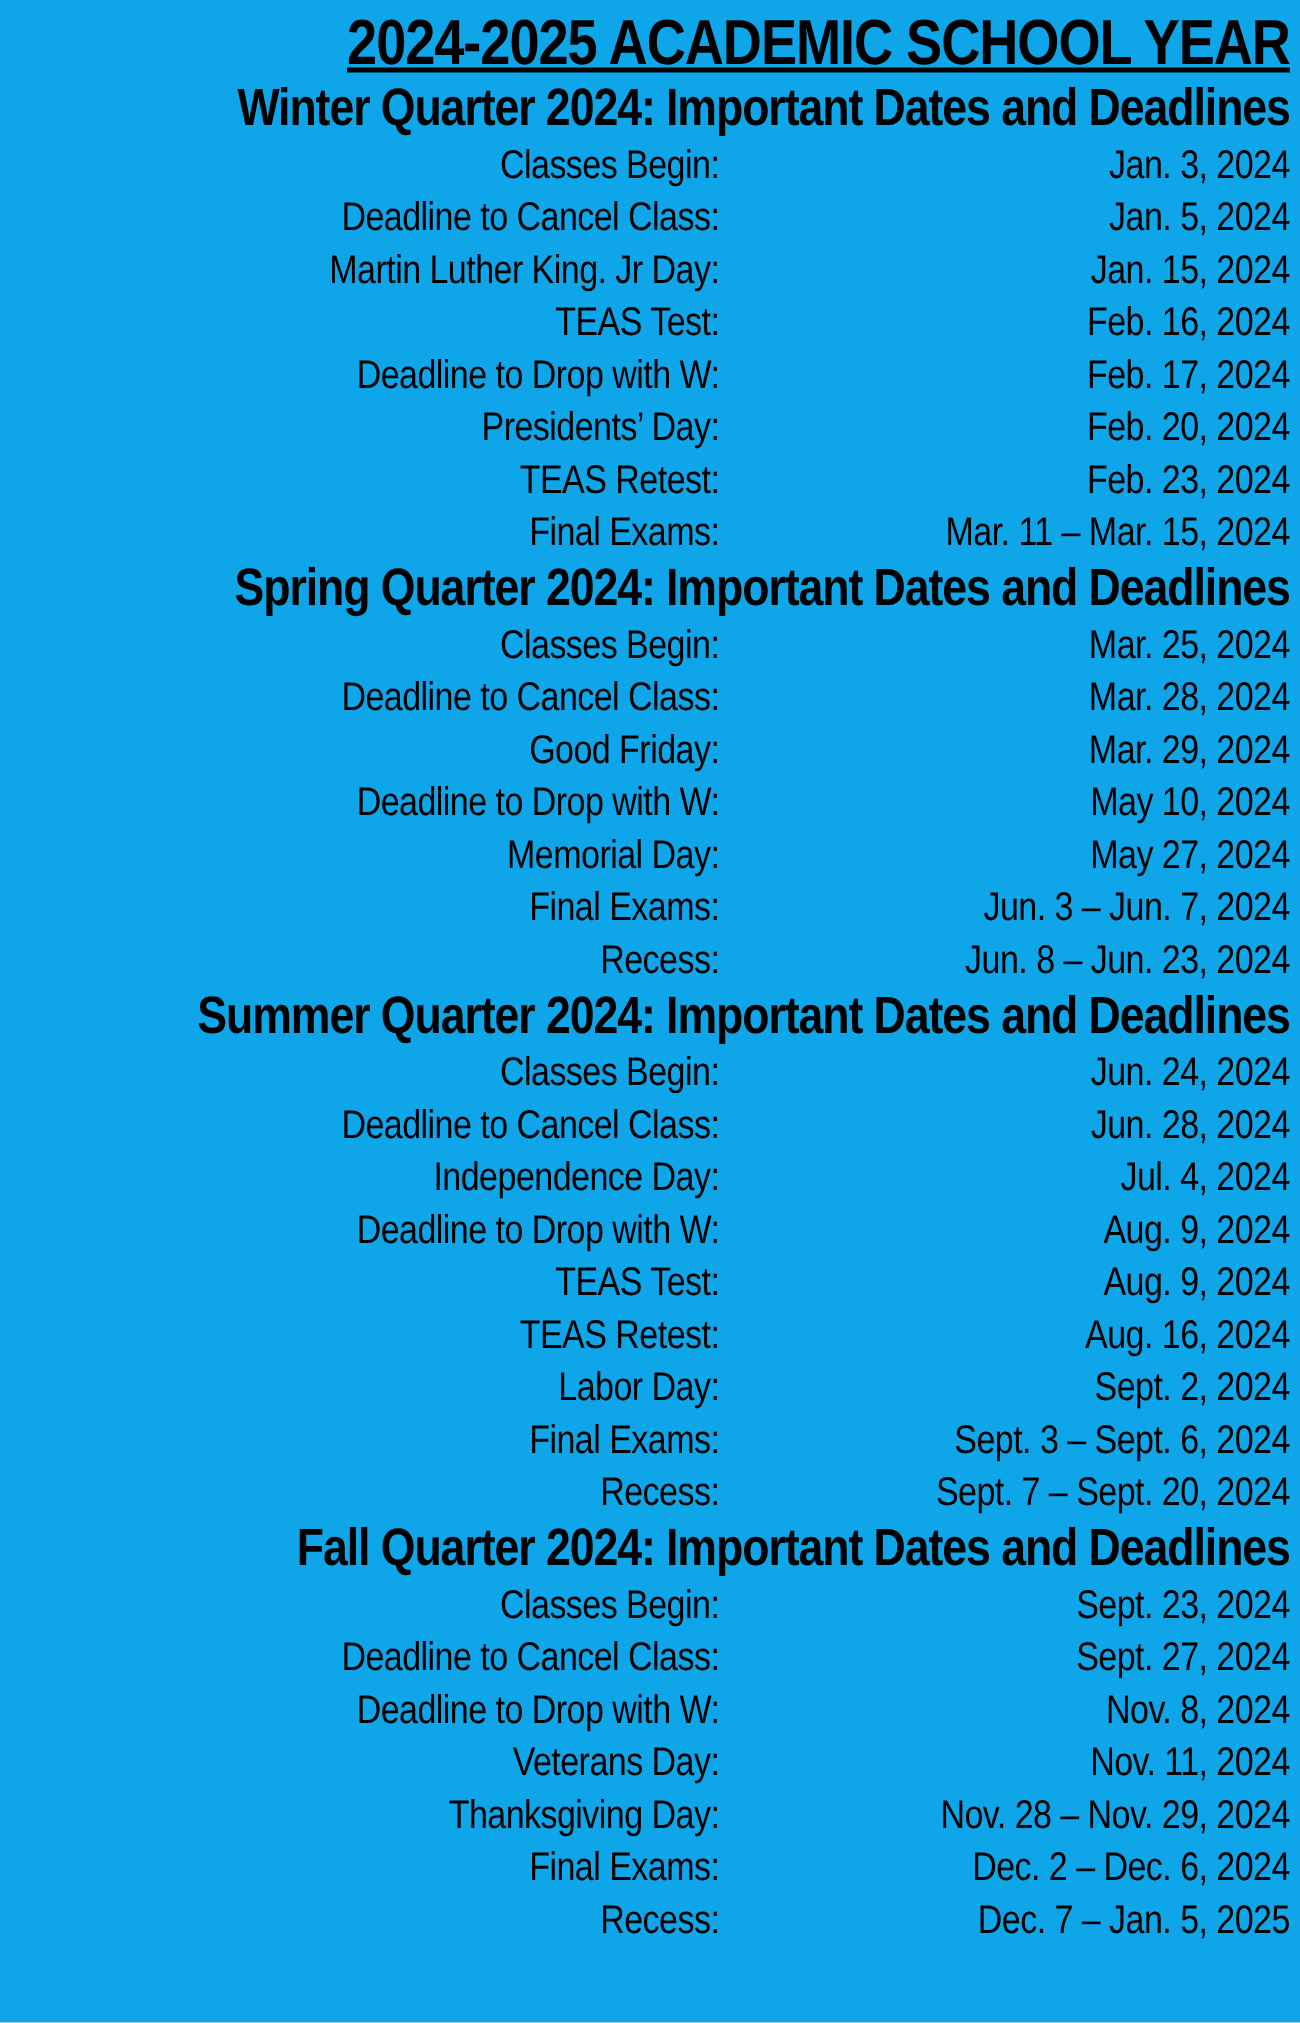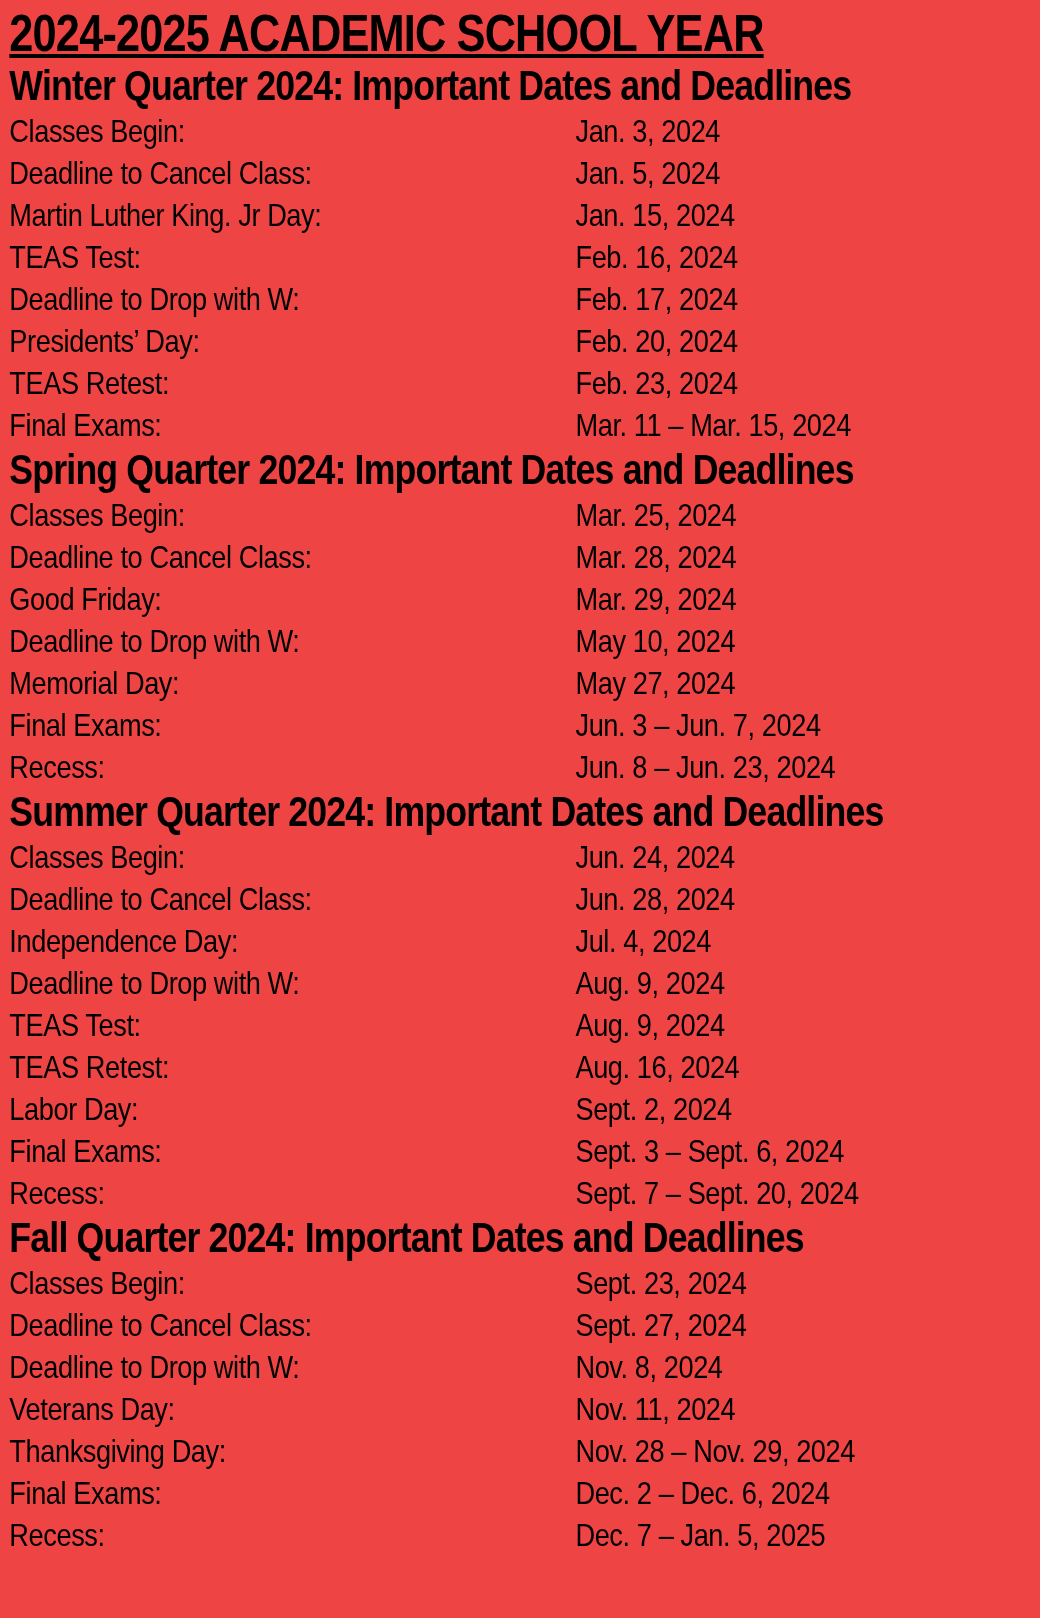--- a/index.html
+++ b/index.html
@@ -4,24 +4,25 @@
 <style>
   html, body {
     margin: 0;
     padding: 0;
     background: #ffffff;
   }
   .page {
     position: relative;
     width: 1040px;
     height: 1618px;
-    background: #ef4444;
+    background: #0ea5e9;
     overflow: hidden;
     color: #000000;
     font-family: "Liberation Sans", sans-serif;
+    text-align: right;
   }
   
   .doc {
     width: 1224px;
     transform: scaleX(0.85);
     transform-origin: 0 0;
     box-sizing: border-box;
     padding: 6px 10px 0 11px;
   }
   .title {

